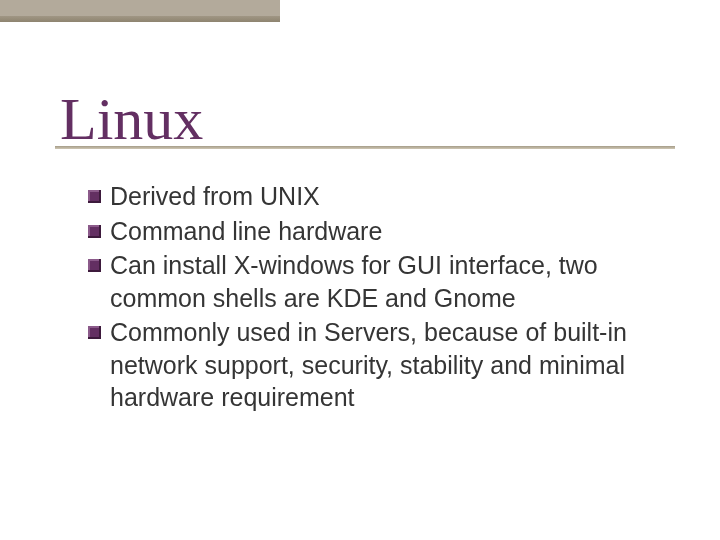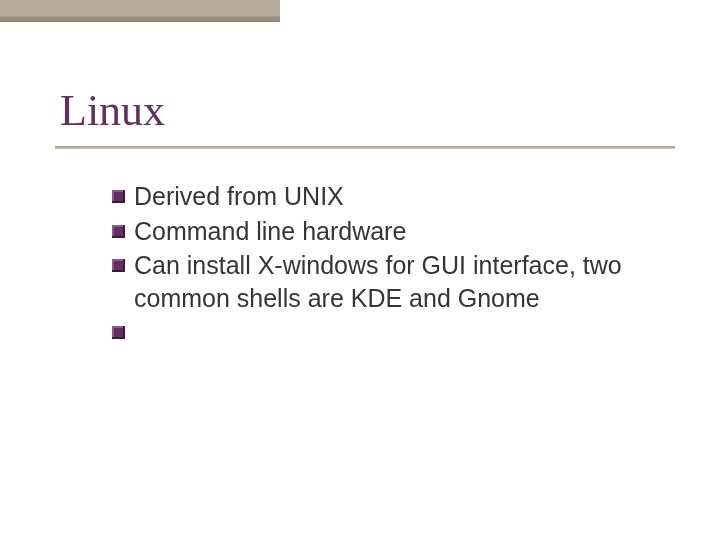--- a/index.html
+++ b/index.html
@@ -37,38 +37,38 @@
     width: 100%;
     height: 6px;
     background: linear-gradient(to bottom, #a09684, #8e8470);
   }
 
   .slide-title {
     position: absolute;
     top: 85px;
     left: 60px;
     font-family: "Comic Sans MS", "Comic Sans", cursive;
-    font-size: 44px;
+    font-size: 60px;
     font-weight: normal;
     color: #632f62;
   }
 
   .title-underline {
     position: absolute;
     top: 146px;
     left: 55px;
     width: 620px;
     height: 3px;
     background: linear-gradient(to bottom, #a59c88, #cfc7b4);
   }
 
   .bullet-list {
     position: absolute;
     top: 180px;
-    left: 112px;
+    left: 88px;
     width: 560px;
     list-style: none;
     margin: 0;
     padding: 0;
   }
 
   .bullet-list li {
     position: relative;
     font-size: 25px;
     color: #353535;
@@ -108,14 +108,15 @@
   <li>
     <span class="bullet-icon"></span>
     <span>Command line hardware</span>
   </li>
   <li>
     <span class="bullet-icon"></span>
     <span>Can install X-windows for GUI interface, two common shells are KDE and Gnome</span>
   </li>
   <li>
     <span class="bullet-icon"></span>
+    <span>Commonly used in Servers, because of built-in network support, security, stability and minimal hardware requirement</span>
   </li>
 </ul>
 
 </body></html>

